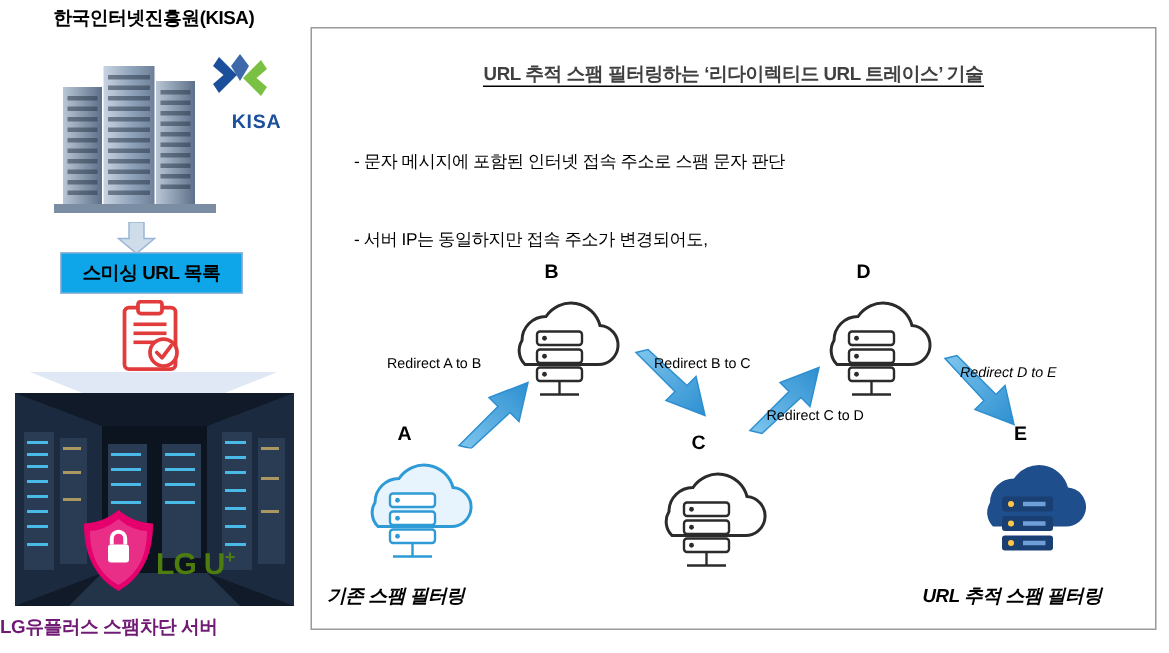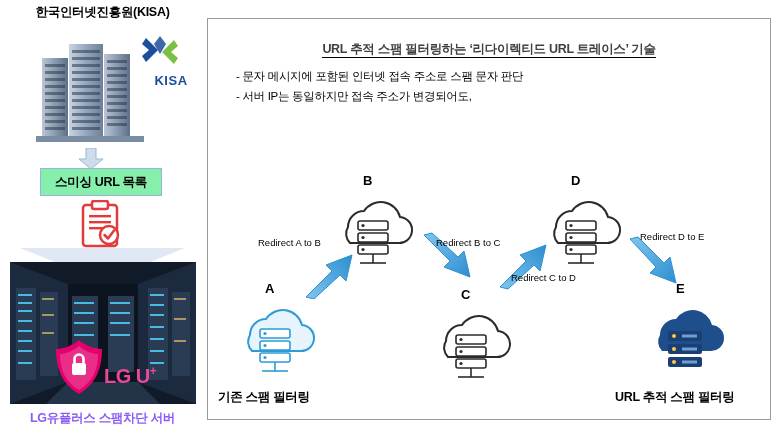--- a/index.html
+++ b/index.html
@@ -77,21 +77,21 @@
     width: 26px;
     height: 22px;
   }
 
   .url-list-box {
     position: absolute;
     left: 40px;
     top: 168px;
     width: 120px;
     height: 26px;
-    background: #86efac;
+    background: #0ea5e9;
     border: 1px solid #9bb5d6;
     display: flex;
     align-items: center;
     justify-content: center;
     font-size: 12.5px;
     font-weight: bold;
     color: #000;
     letter-spacing: -0.3px;
   }
   .clipboard-icon {
@@ -125,36 +125,35 @@
     top: 338px;
     width: 54px;
     height: 58px;
   }
   .lgu-text {
     position: absolute;
     left: 104px;
     top: 364px;
     font-size: 20px;
     font-weight: bold;
-    color: #ec4899;
+    color: #4d7c0f;
     letter-spacing: -0.5px;
   }
   .lgu-text sup {
     font-size: 12px;
     vertical-align: super;
   }
   .lg-caption {
     position: absolute;
     left: 0;
     top: 410px;
     width: 205px;
-    text-align: center;
     font-size: 12.5px;
     font-weight: bold;
-    color: #8b5cf6;
+    color: #701a75;
     letter-spacing: -0.3px;
   }
 
   
   .right-panel {
     position: absolute;
     left: 207px;
     top: 18px;
     width: 562px;
     height: 400px;
@@ -181,20 +180,21 @@
     left: 28px;
     top: 48px;
     width: 510px;
     font-size: 11.5px;
     color: #000;
     line-height: 1.72;
     letter-spacing: -0.3px;
   }
   .bullets div {
     white-space: nowrap;
+    margin-top: 32px;
   }
   .bullets .indent {
     padding-left: 10px;
   }
 
   
   .node-label {
     position: absolute;
     font-size: 13px;
     font-weight: bold;
@@ -206,20 +206,21 @@
     color: #000;
     white-space: nowrap;
   }
   .node-caption {
     position: absolute;
     font-size: 12.5px;
     font-weight: bold;
     color: #000;
     letter-spacing: -0.3px;
     white-space: nowrap;
+    font-style: italic;
   }
   .cloud-node {
     position: absolute;
     width: 92px;
     height: 86px;
   }
   .flow-arrow {
     position: absolute;
   }
   svg { display: block; }
@@ -506,21 +507,21 @@
       <svg width="64" height="62" viewBox="0 0 64 62">
         <defs>
           <linearGradient id="gd" x1="0" y1="0" x2="1" y2="1">
             <stop offset="0%" stop-color="#7fc6ee"></stop>
             <stop offset="100%" stop-color="#2d8fd0"></stop>
           </linearGradient>
         </defs>
         <path d="M2 4 L28 32 L22 38 L48 48 L42 22 L36 28 L10 2 Z" fill="url(#gd)" stroke="#2d8fd0" stroke-width="1"></path>
       </svg>
     </div>
-    <div class="edge-label" style="left:432px; top:212px;">Redirect D to E</div>
+    <div class="edge-label" style="left:432px; top:224px;font-style:italic;">Redirect D to E</div>
 
     <div class="node-label" style="left:468px; top:262px;">E</div>
     <div class="cloud-node" style="left:430px; top:278px;">
       <svg width="92" height="86" viewBox="0 0 92 86">
         <path d="M22 38 a16 16 0 0 1 16 -16 a20 20 0 0 1 36 6 a13 13 0 0 1 -2 26 H24 a13 13 0 0 1 -2 -16 Z" fill="#1e4e8c"></path>
         <rect x="30" y="34" width="34" height="10" rx="2" fill="#1a3f72"></rect>
         <rect x="30" y="47" width="34" height="10" rx="2" fill="#1a3f72"></rect>
         <rect x="30" y="60" width="34" height="10" rx="2" fill="#1a3f72"></rect>
         <circle cx="36" cy="39" r="2" fill="#ffc845"></circle>
         <circle cx="36" cy="52" r="2" fill="#ffc845"></circle>

